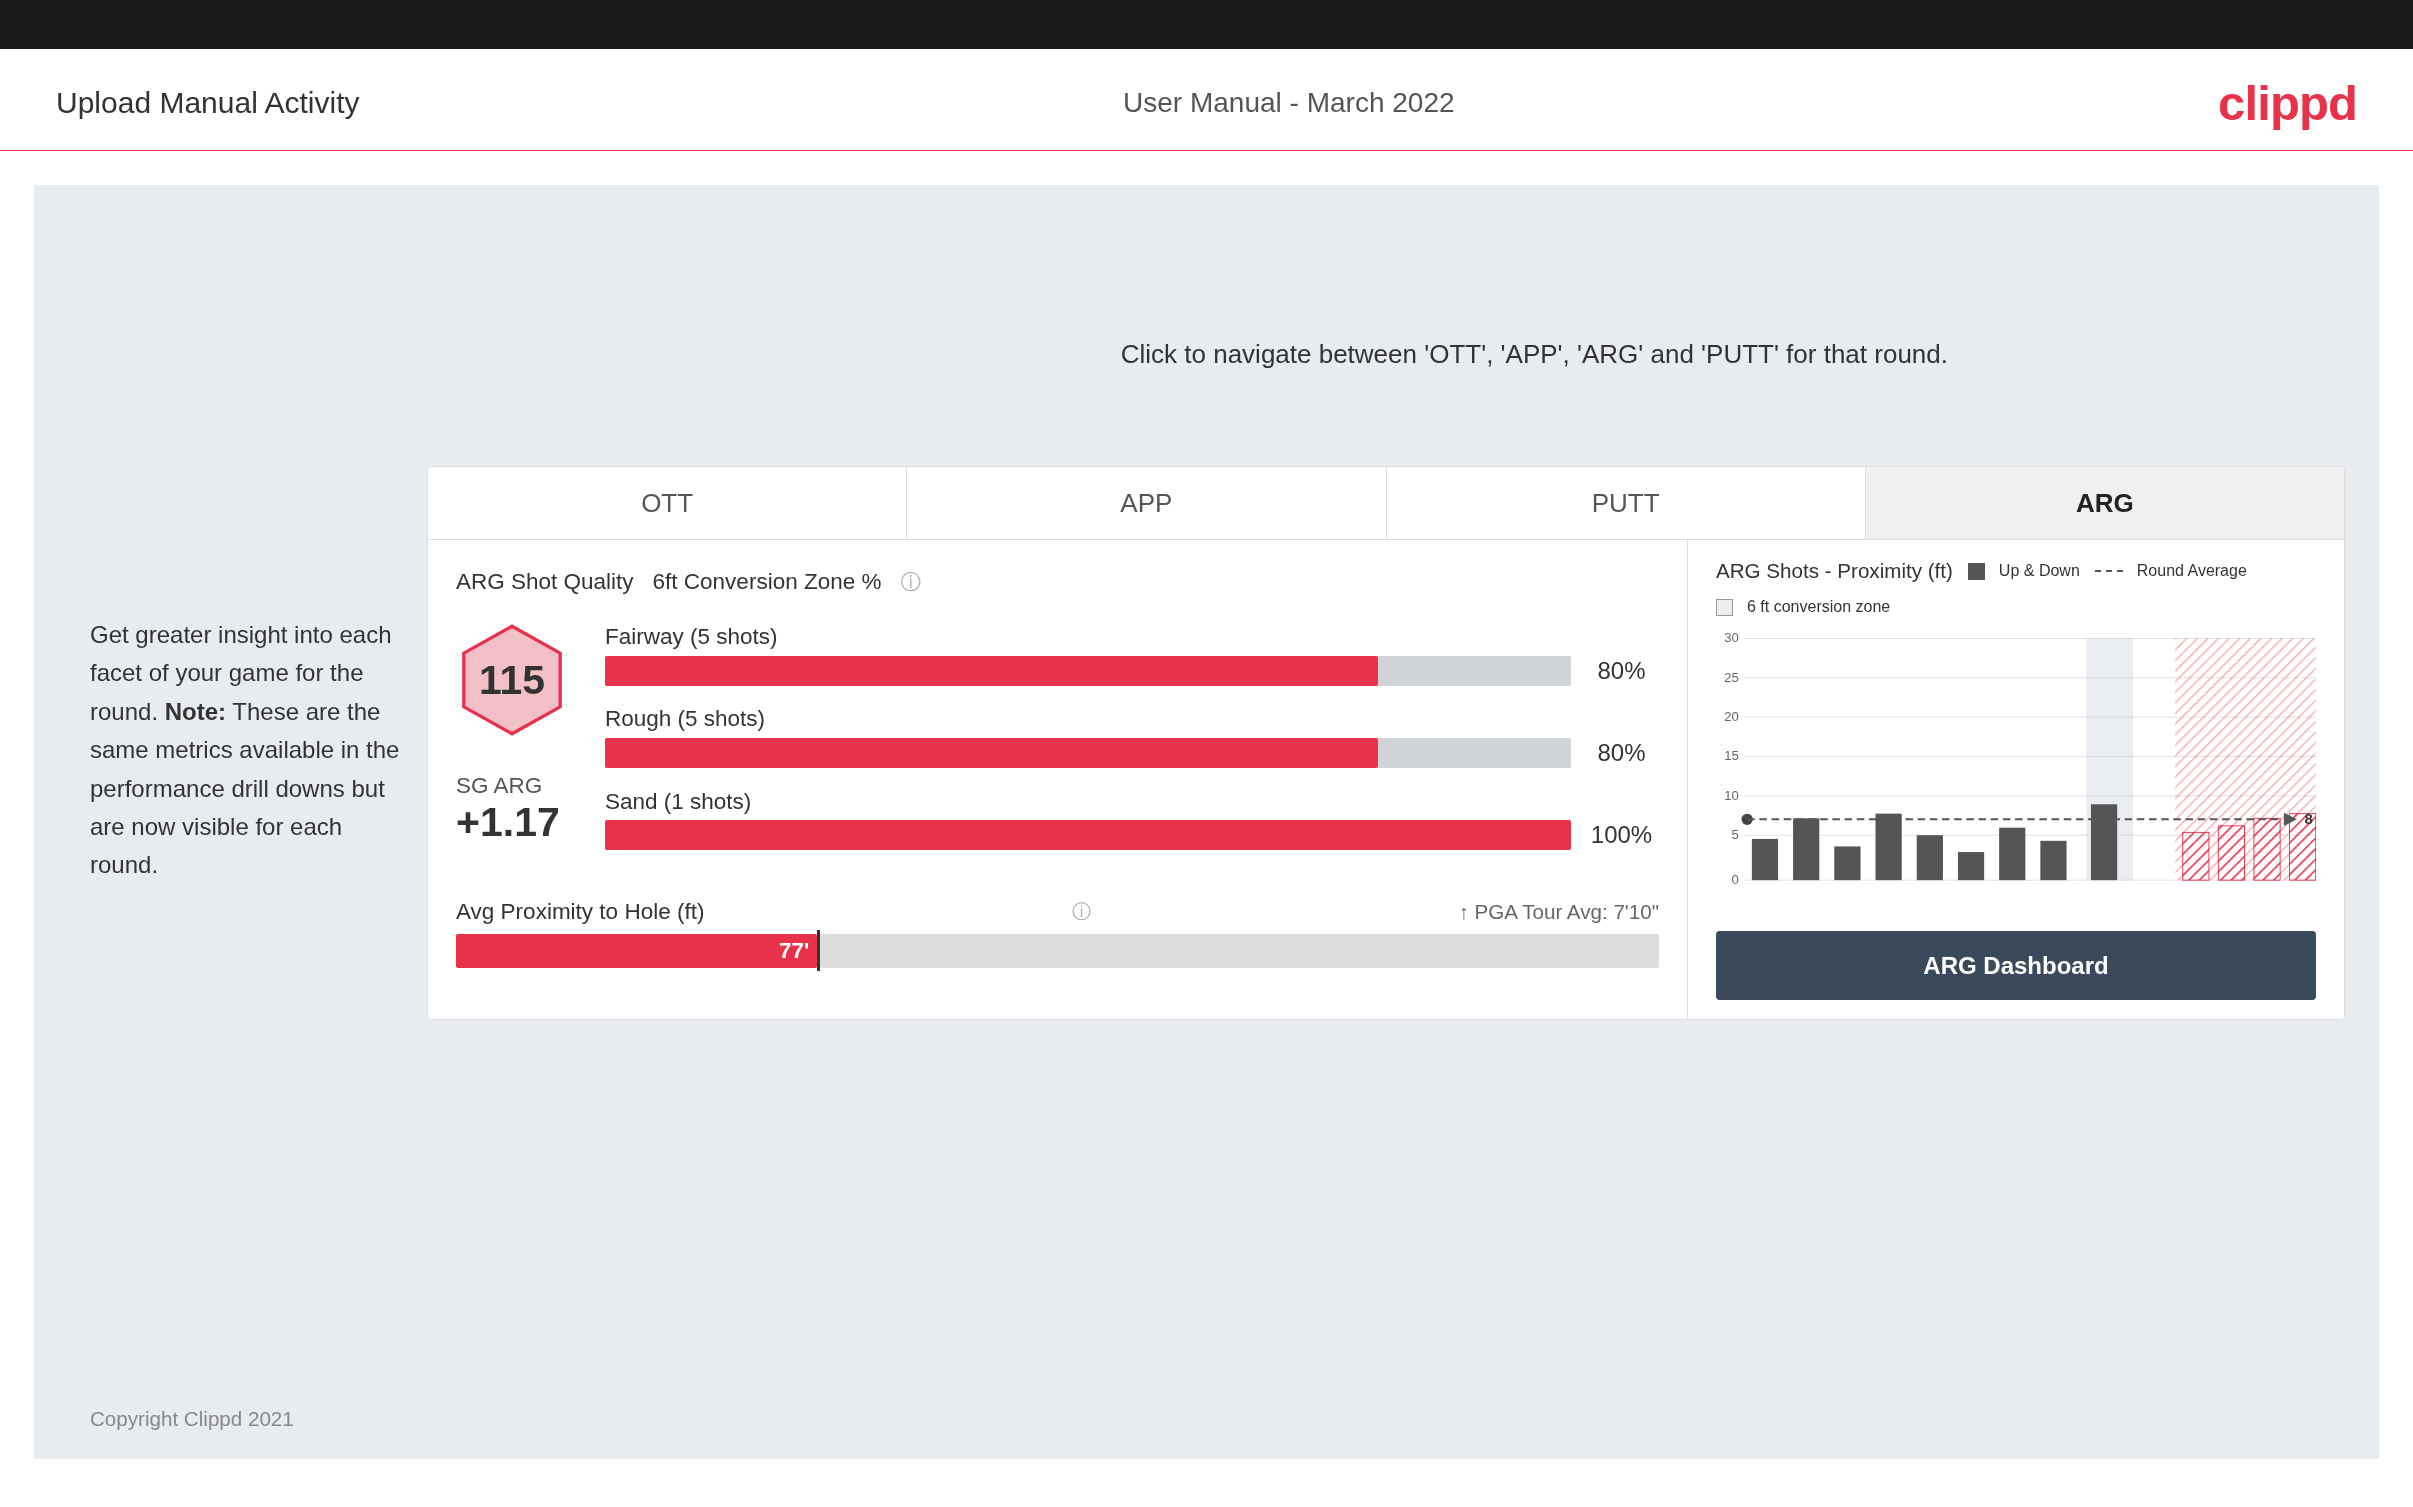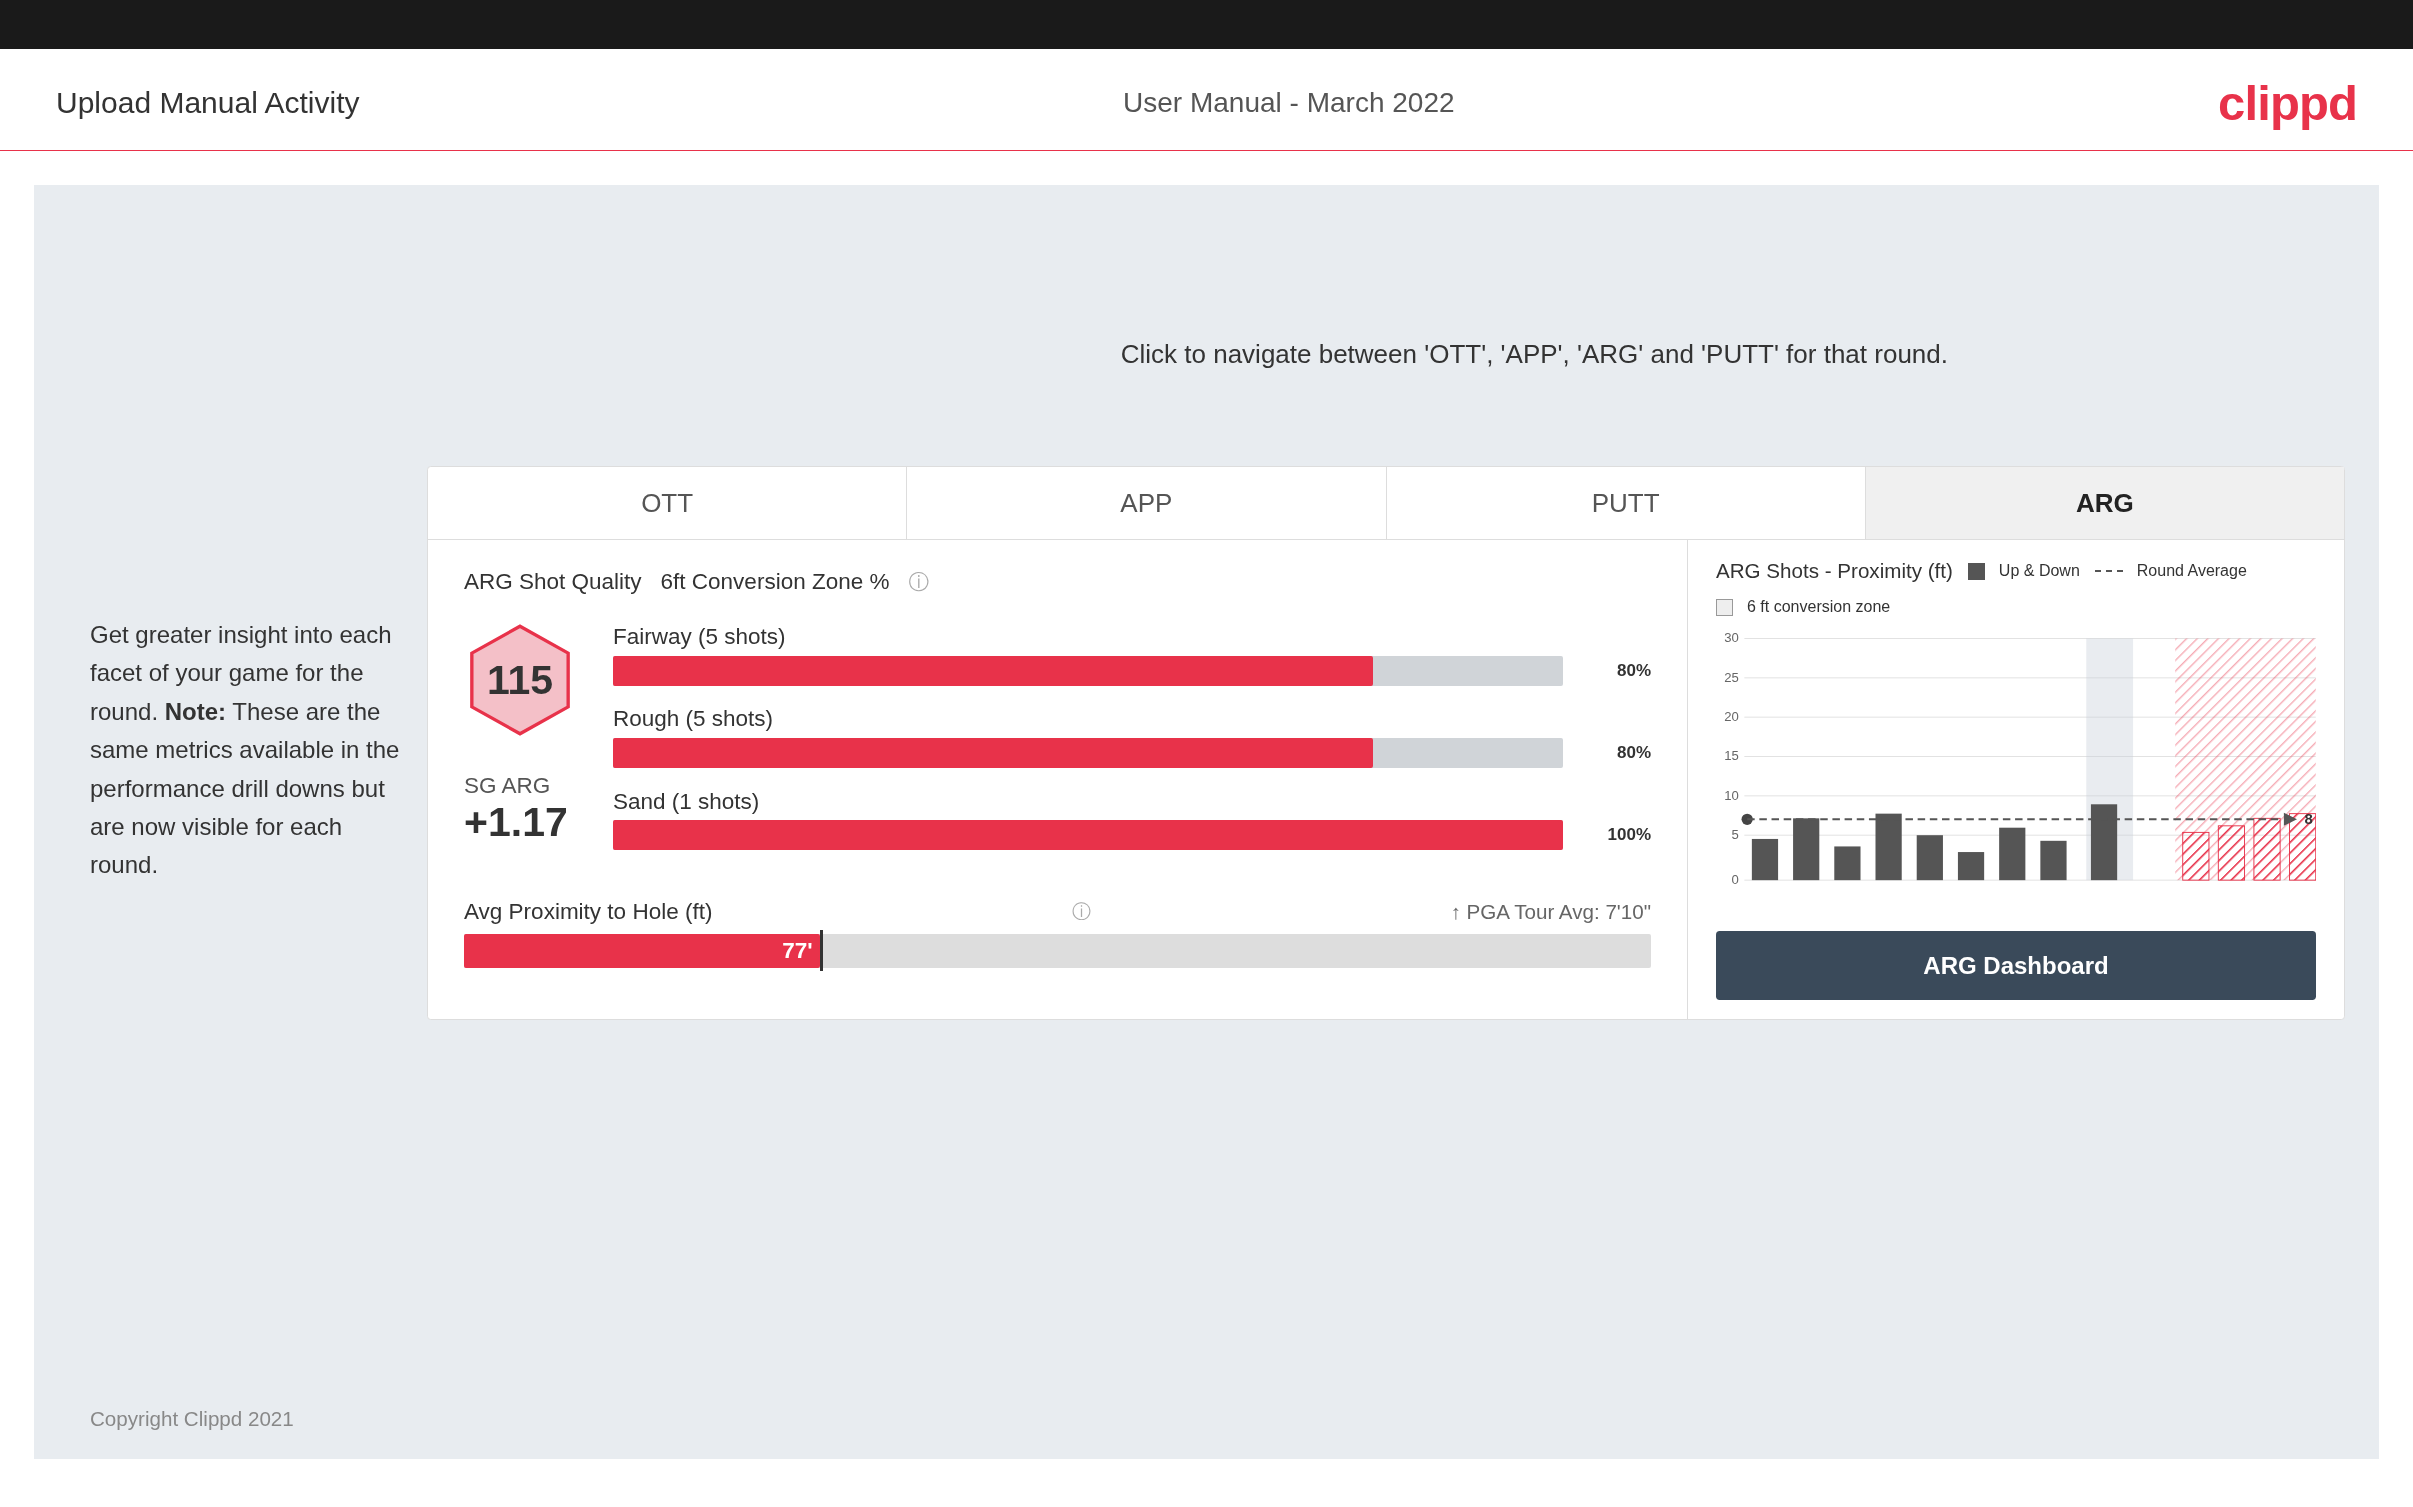--- a/index.html
+++ b/index.html
@@ -143,21 +143,21 @@
     }
 
     
     .card-body {
       display: flex;
     }
 
     
     .left-panel {
       flex: 1;
-      padding: 28px 36px;
+      padding: 28px 28px;
       border-right: 0.9px solid #ddd;
     }
 
     
     .right-panel {
       width: 656px;
       padding: 19px 28px;
     }
 
     
@@ -248,25 +248,25 @@
       position: relative;
     }
 
     .bar-fill {
       height: 100%;
       background: #e8324a;
       border-radius: 1.9px;
     }
 
     .bar-pct {
-      font-size: 17px;
-      font-weight: 700;
+      font-size: 24px;
+      font-weight: 400;
       color: #333;
       width: 75px;
-      text-align: right;
+      text-align: center;
     }
 
     
     .prox-section {
       margin-top: 28px;
     }
 
     .prox-header {
       display: flex;
       justify-content: space-between;

